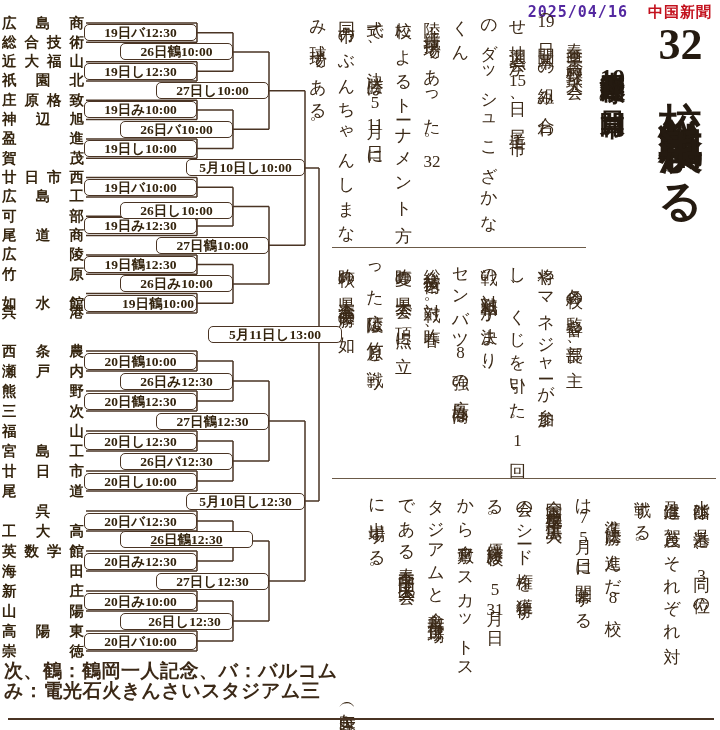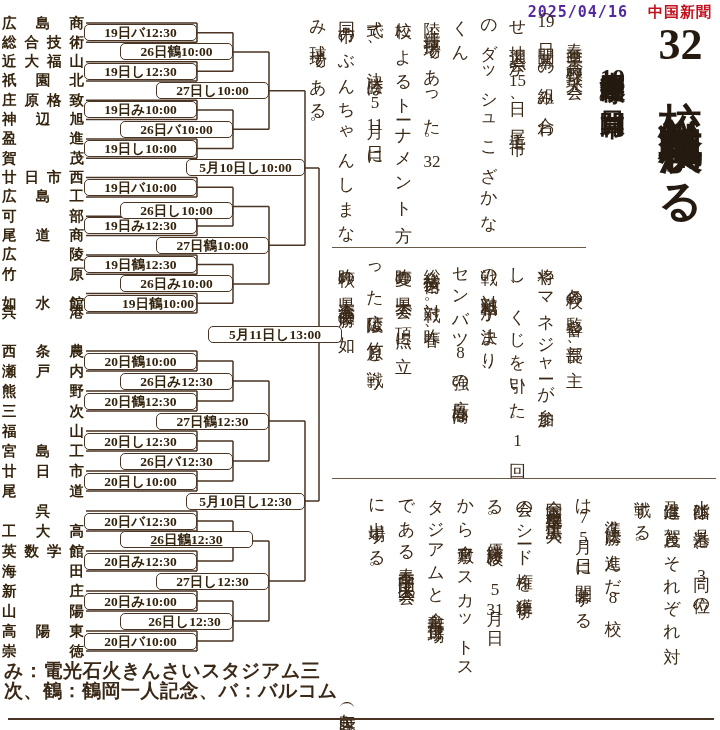--- a/index.html
+++ b/index.html
@@ -178,18 +178,18 @@
       <div class="mlabel" style="left: 156px; top: 82.155px; width: 113px;">27日し10:00</div>
       <div class="mlabel" style="left: 156px; top: 236.795px; width: 113px;">27日鶴10:00</div>
       <div class="mlabel" style="left: 156px; top: 412.5px; width: 113px;">27日鶴12:30</div>
       <div class="mlabel" style="left: 156px; top: 572.5px; width: 113px;">27日し12:30</div>
       <div class="mlabel" style="left: 186px; top: 159.475px; width: 119px;">5月10日し10:00</div>
       <div class="mlabel" style="left: 186px; top: 492.5px; width: 119px;">5月10日し12:30</div>
       <div class="mlabel" style="left: 200px; top: 325.988px; width: 134px; margin-left: 8px;">5月11日し13:00</div>
     </div>
 
   <div class="legend">
+    <div>次、鶴：鶴岡一人記念、バ：バルコム</div>
     <div>み：電光石火きんさいスタジアム三</div>
-    <div>次、鶴：鶴岡一人記念、バ：バルコム</div>
   </div>
 
   <div class="sep sep3"></div>
 </div>
 
 </body></html>

